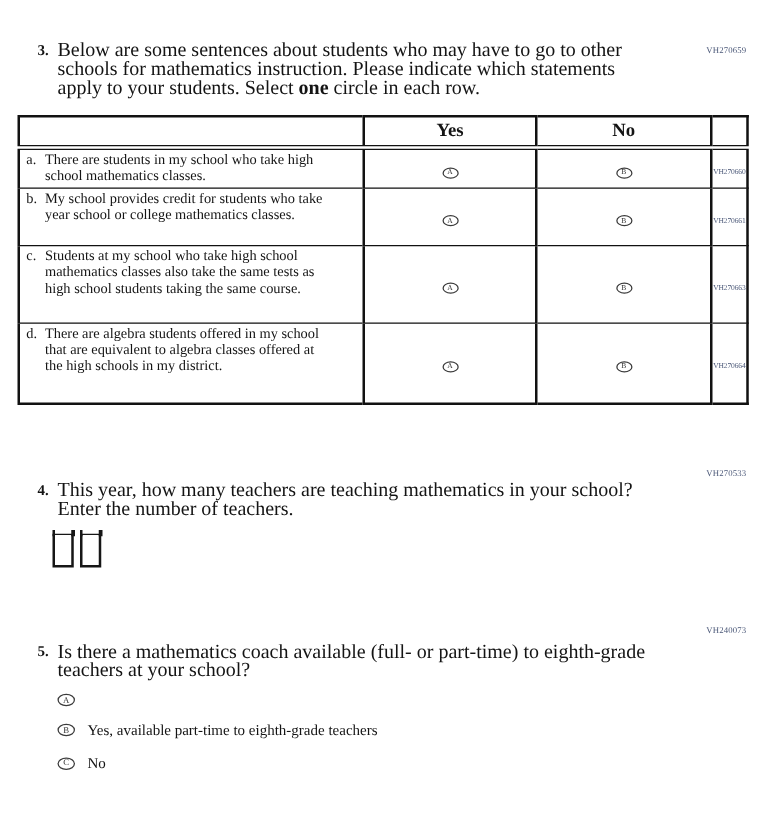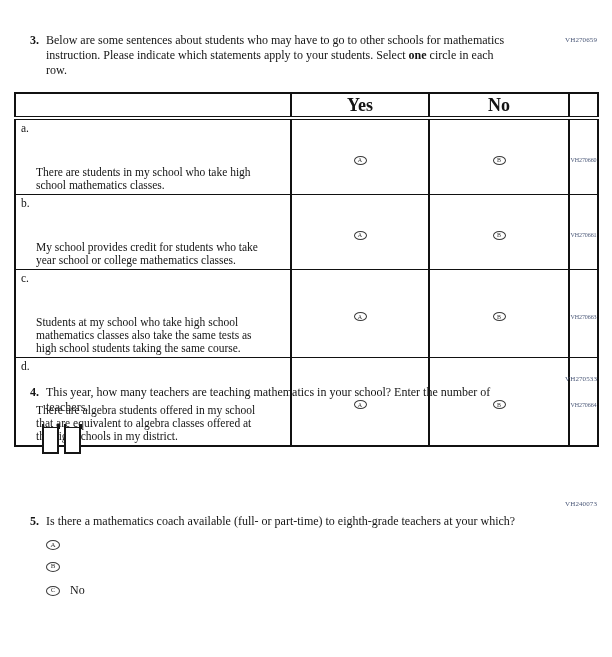--- a/index.html
+++ b/index.html
@@ -10,47 +10,47 @@
     position: relative;
     overflow: hidden;
   }
   .vcode {
     position: absolute; right: 15px;
     font-size: 7px; letter-spacing: 0.1px;
     color: #4b5878;
   }
   .question { position: absolute; display: flex; }
   .qnum { font-weight: bold; font-size: 12px; width: 16px; flex: 0 0 16px; }
-  .qtext { font-size: 12px; line-height: 15px; }
+  .qtext { font-size: 16px; line-height: 15px; }
   .qtext b { font-weight: bold; }
 
   
   table.stmt-table {
     position: absolute; top: 92px; left: 14px;
     width: 583px; border-collapse: collapse;
     border: 2px solid #111; table-layout: fixed;
   }
   table.stmt-table td {
     border-top: 1px solid #111;
     border-left: 2px solid #111;
     padding: 0;
   }
   td.c-stmt { width: 274px; vertical-align: top; border-left: none; }
   td.c-yes  { width: 136px; text-align: center; vertical-align: middle; }
   td.c-no   { width: 138px; text-align: center; vertical-align: middle; }
   td.c-code { width: 27px;  text-align: center; vertical-align: middle; }
   tr.hdr-row td { border-top: none; border-bottom: 4px double #111; height: 22px; }
-  tr.hdr-row td.hdr { font-weight: bold; font-size: 18px; text-align: center; }
+  tr.hdr-row td.hdr { font-weight: bold; font-size: 15px; text-align: center; }
   tr.row-a { height: 32px; }
   tr.row-b { height: 46px; }
   tr.row-c { height: 62px; }
   tr.row-d { height: 64px; }
   .stmt { display: flex; padding: 2px 4px 2px 5px; font-size: 11.5px; line-height: 13px; }
   .ltr { flex: 0 0 15px; }
-  .stxt { flex: 1; max-width: 228px; margin-top: 44px; }
+  .stxt { flex: 1; max-width: 228px; }
   .cell-code { font-size: 6px; color: #4b5878; letter-spacing: -0.1px; }
 
   
   .bubble {
     display: inline-flex; align-items: center; justify-content: center;
     width: 13px; height: 9px;
     border: 1px solid #3a3a3a; border-radius: 50%;
     color: #333; font-size: 6px; line-height: 1;
     background: #fff; box-sizing: border-box;
   }
@@ -160,31 +160,32 @@
 </div>
 <div class="digit-boxes">
   <div class="digit-box"></div>
   <div class="digit-box"></div>
 </div>
 
 <span class="vcode" style="top:500px">VH240073</span>
 <div class="question" style="top:514px; left:30px; width:530px">
   <span class="qnum">5.</span>
   <div>
-    <div class="qtext" style="max-width:500px">Is there a mathematics coach available (full- or part-time) to eighth-grade teachers at your which?</div>
+    <div class="qtext" style="max-width:500px">Is there a mathematics coach available (full- or part-time) to eighth-grade teachers at your school?</div>
     <div class="options">
       <div class="option">
         <span class="bubble opt-bubble">
             <span>A</span>
           </span>
       </div>
       <div class="option">
         <span class="bubble opt-bubble">
             <span>B</span>
           </span>
+        <span>Yes, available part-time to eighth-grade teachers</span>
       </div>
       <div class="option">
         <span class="bubble opt-bubble">
             <span>C</span>
           </span>
         <span>No</span>
       </div>
     </div>
   </div>
 </div>

